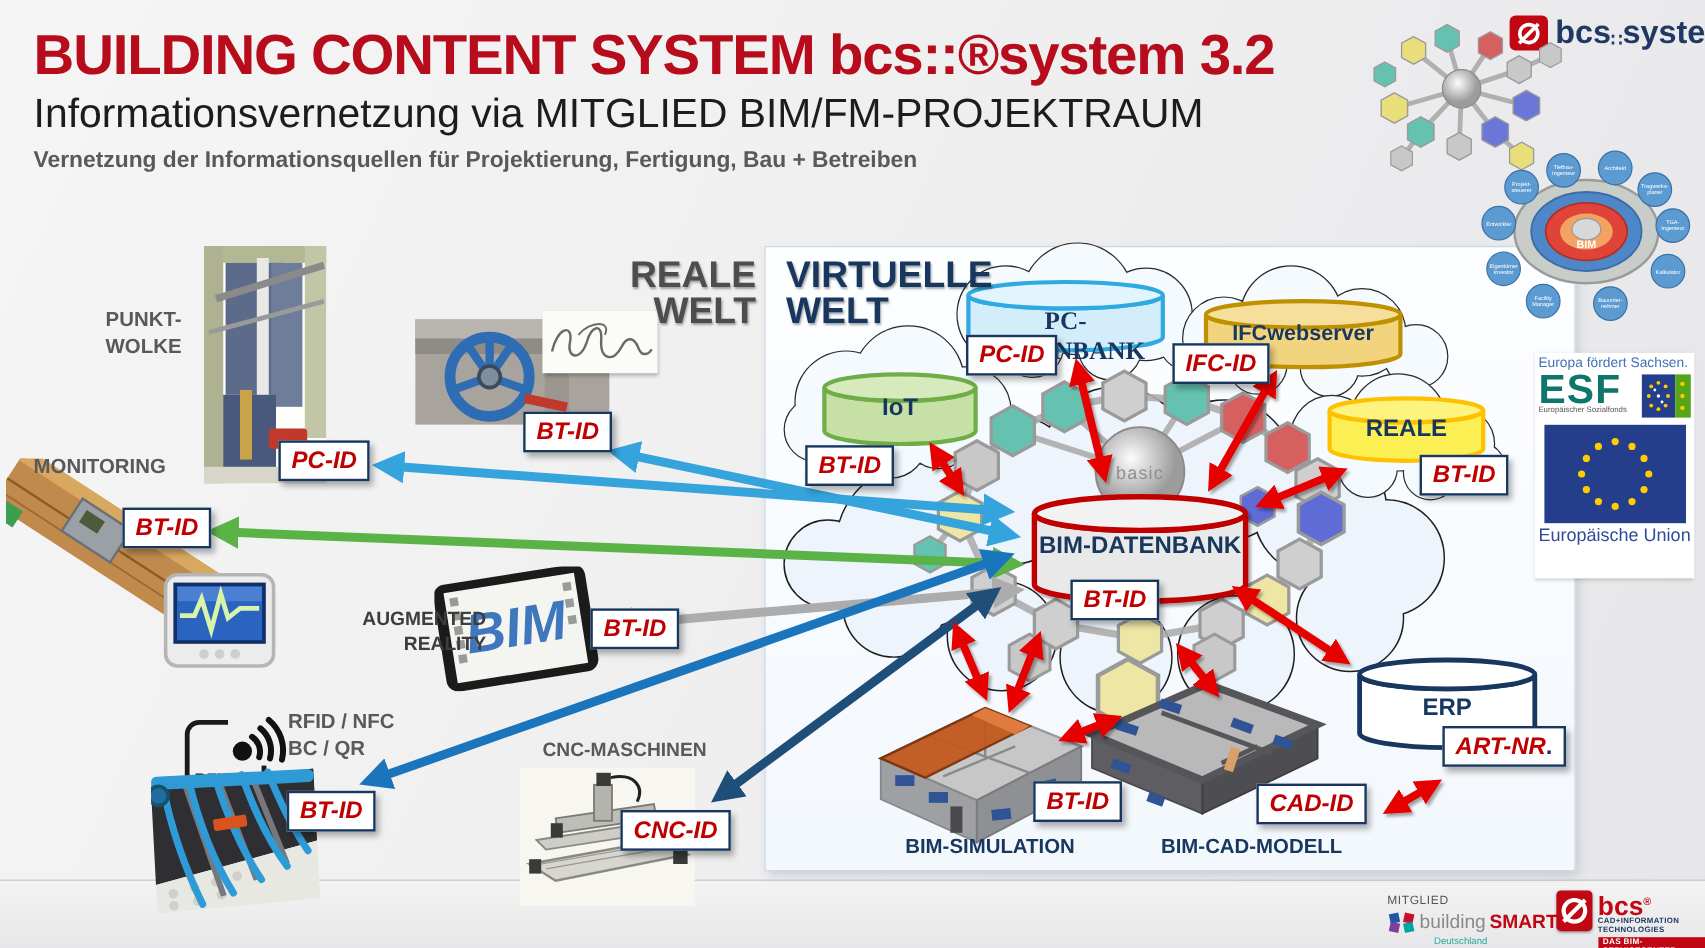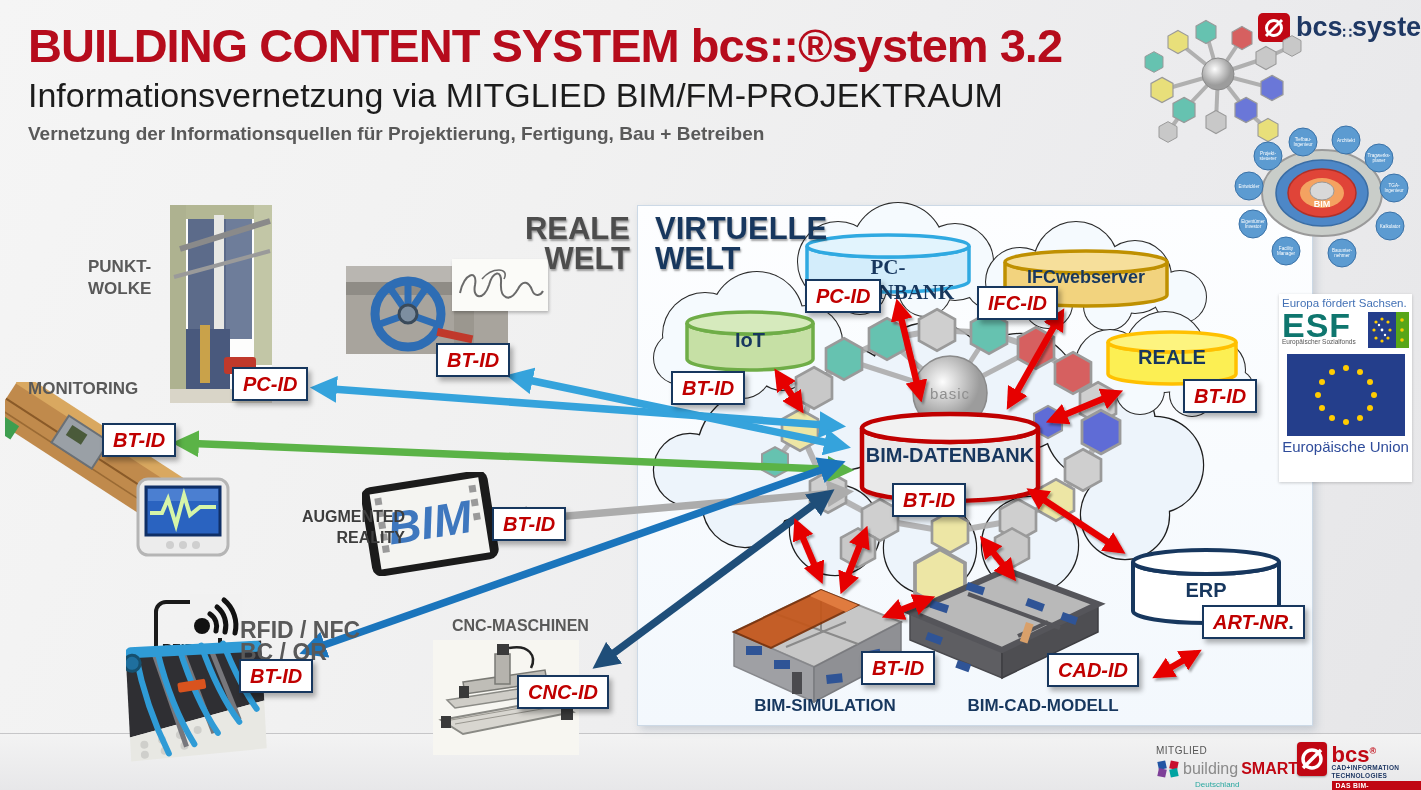--- a/index.html
+++ b/index.html
@@ -437,21 +437,21 @@
 
   <div class="lbl" style="left:88px;top:256px;width:92px;font-size:17px;line-height:22px;">
     <div>PUNKT-</div>
     <div>WOLKE</div>
   </div>
   <div class="lbl" style="left:28px;top:379px;font-size:17px;">MONITORING</div>
   <div class="lbl" style="left:255px;top:506px;width:150px;font-size:16px;line-height:21px;text-align:right;color:#3d3d3d;">
     <div>AUGMENTED</div>
     <div>REALITY</div>
   </div>
-  <div class="lbl" style="left:240px;top:591px;font-size:23px;line-height:22px;margin-top:28px;">
+  <div class="lbl" style="left:240px;top:591px;font-size:17px;line-height:22px;">
     <div>RFID / NFC</div>
     <div>BC / QR</div>
   </div>
   <div class="lbl" style="left:452px;top:617px;font-size:16px;">CNC-MASCHINEN</div>
 
   <div class="cyl-lbl" style="left:688px;top:329px;width:124px;font-size:20px;">IoT</div>
   <div class="cyl-lbl" style="left:806px;top:255px;width:164px;font-size:21px;font-family:Liberation Serif, serif;">PC-DATENBANK</div>
   <div class="cyl-lbl" style="left:1004px;top:267px;width:164px;font-size:18px;">IFCwebserver</div>
   <div class="cyl-lbl" style="left:1108px;top:346px;width:128px;font-size:20px;">REALE</div>
   <div class="cyl-lbl" style="left:860px;top:444px;width:180px;font-size:20px;">BIM-DATENBANK</div>

